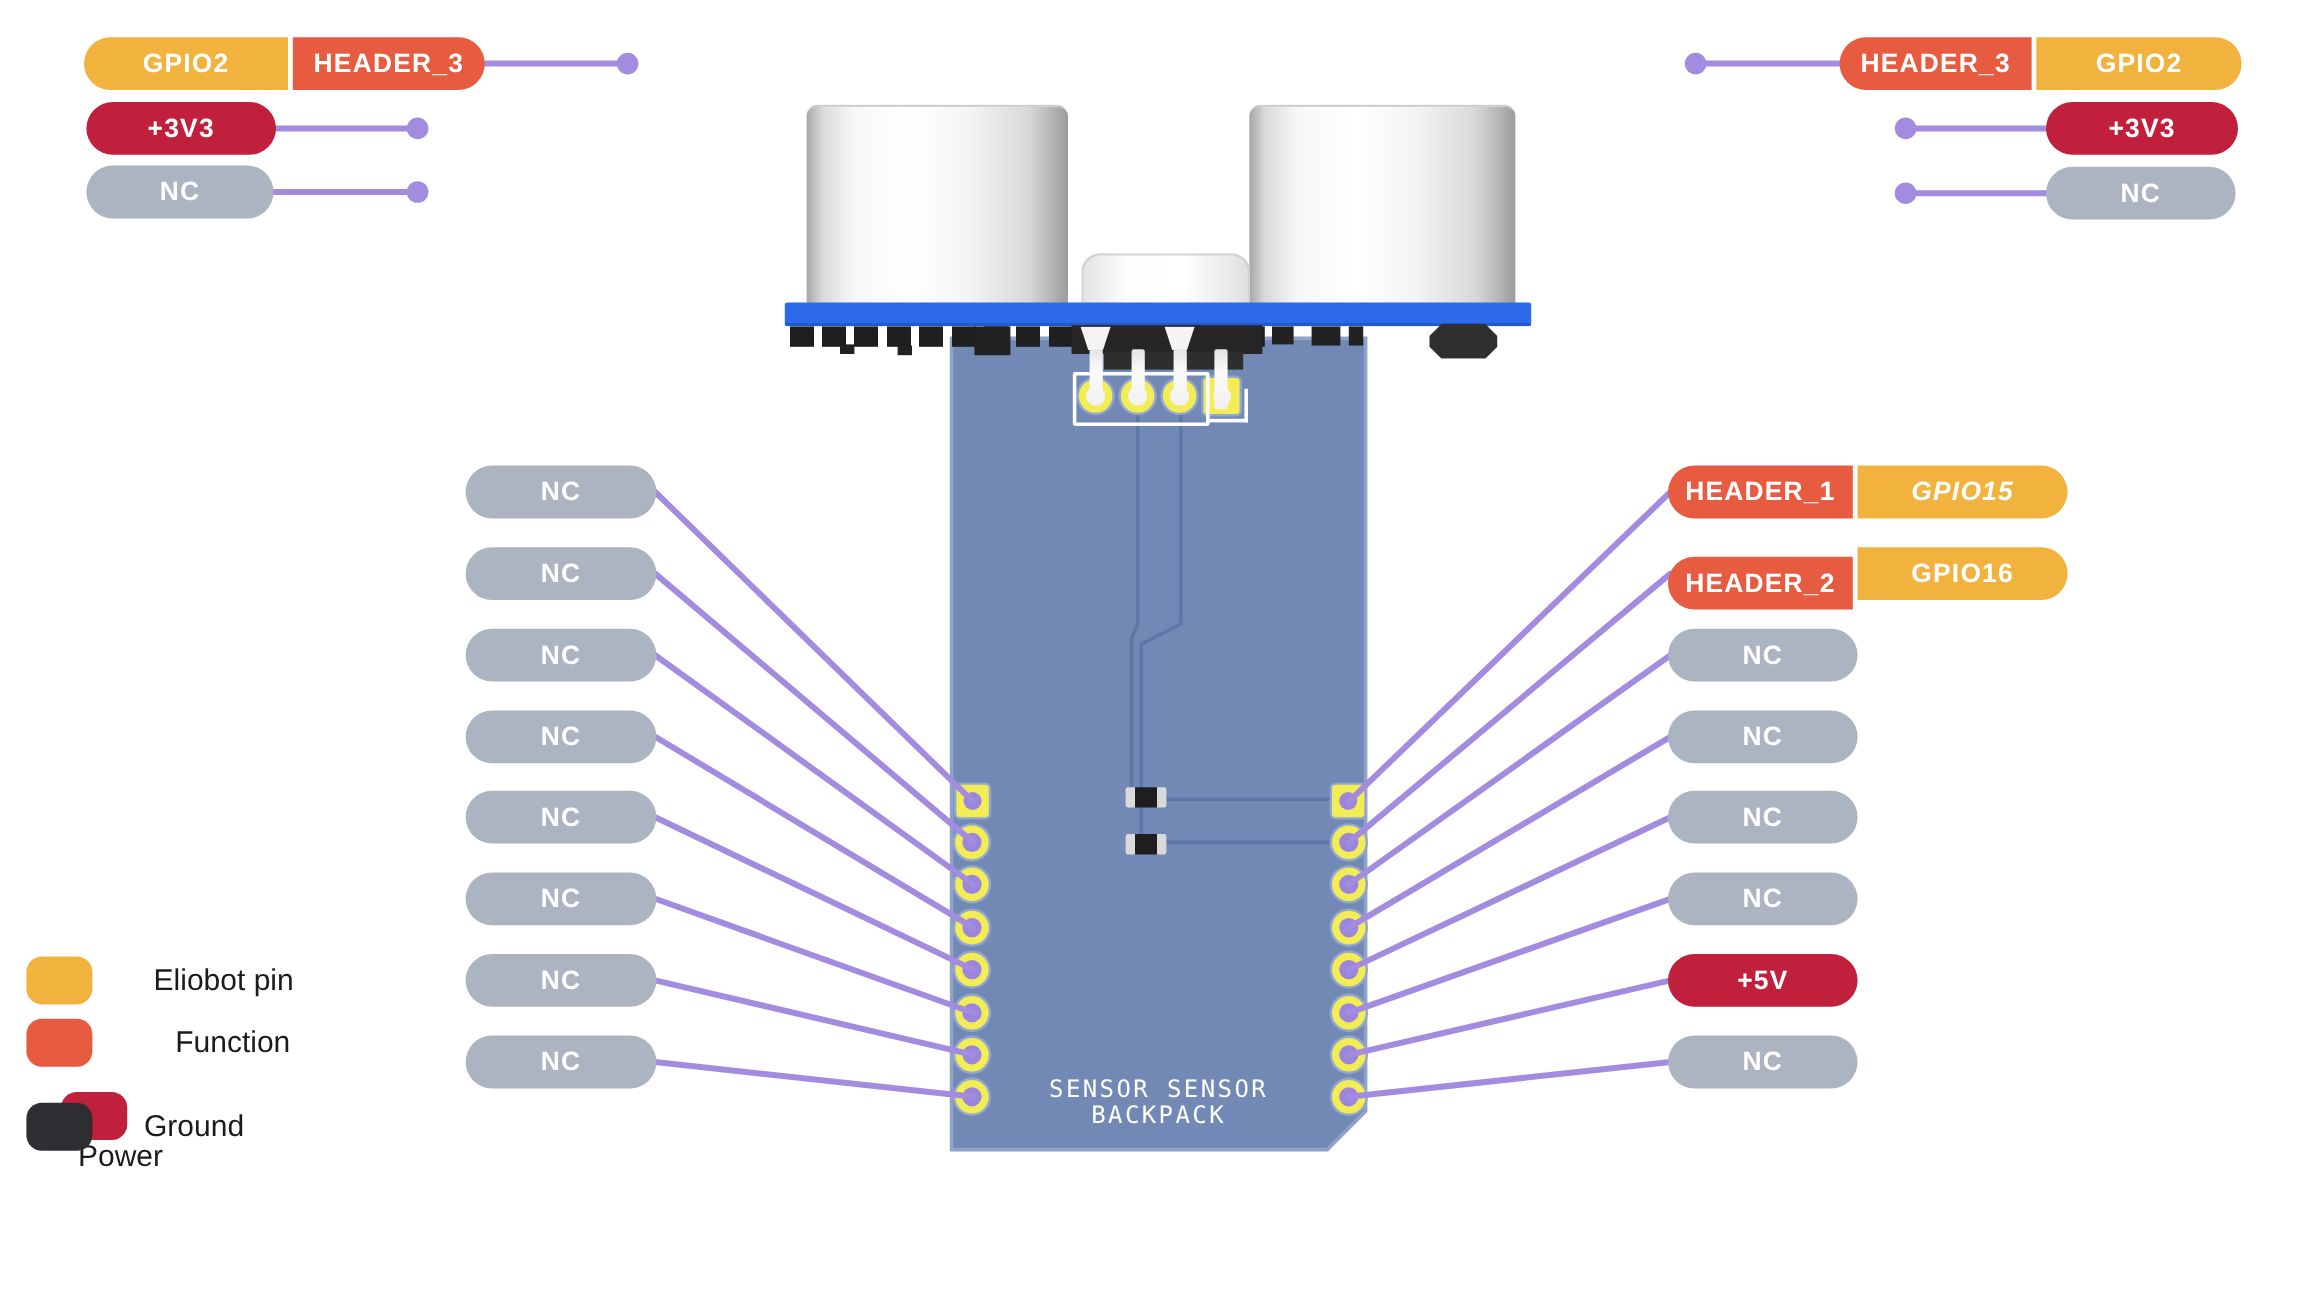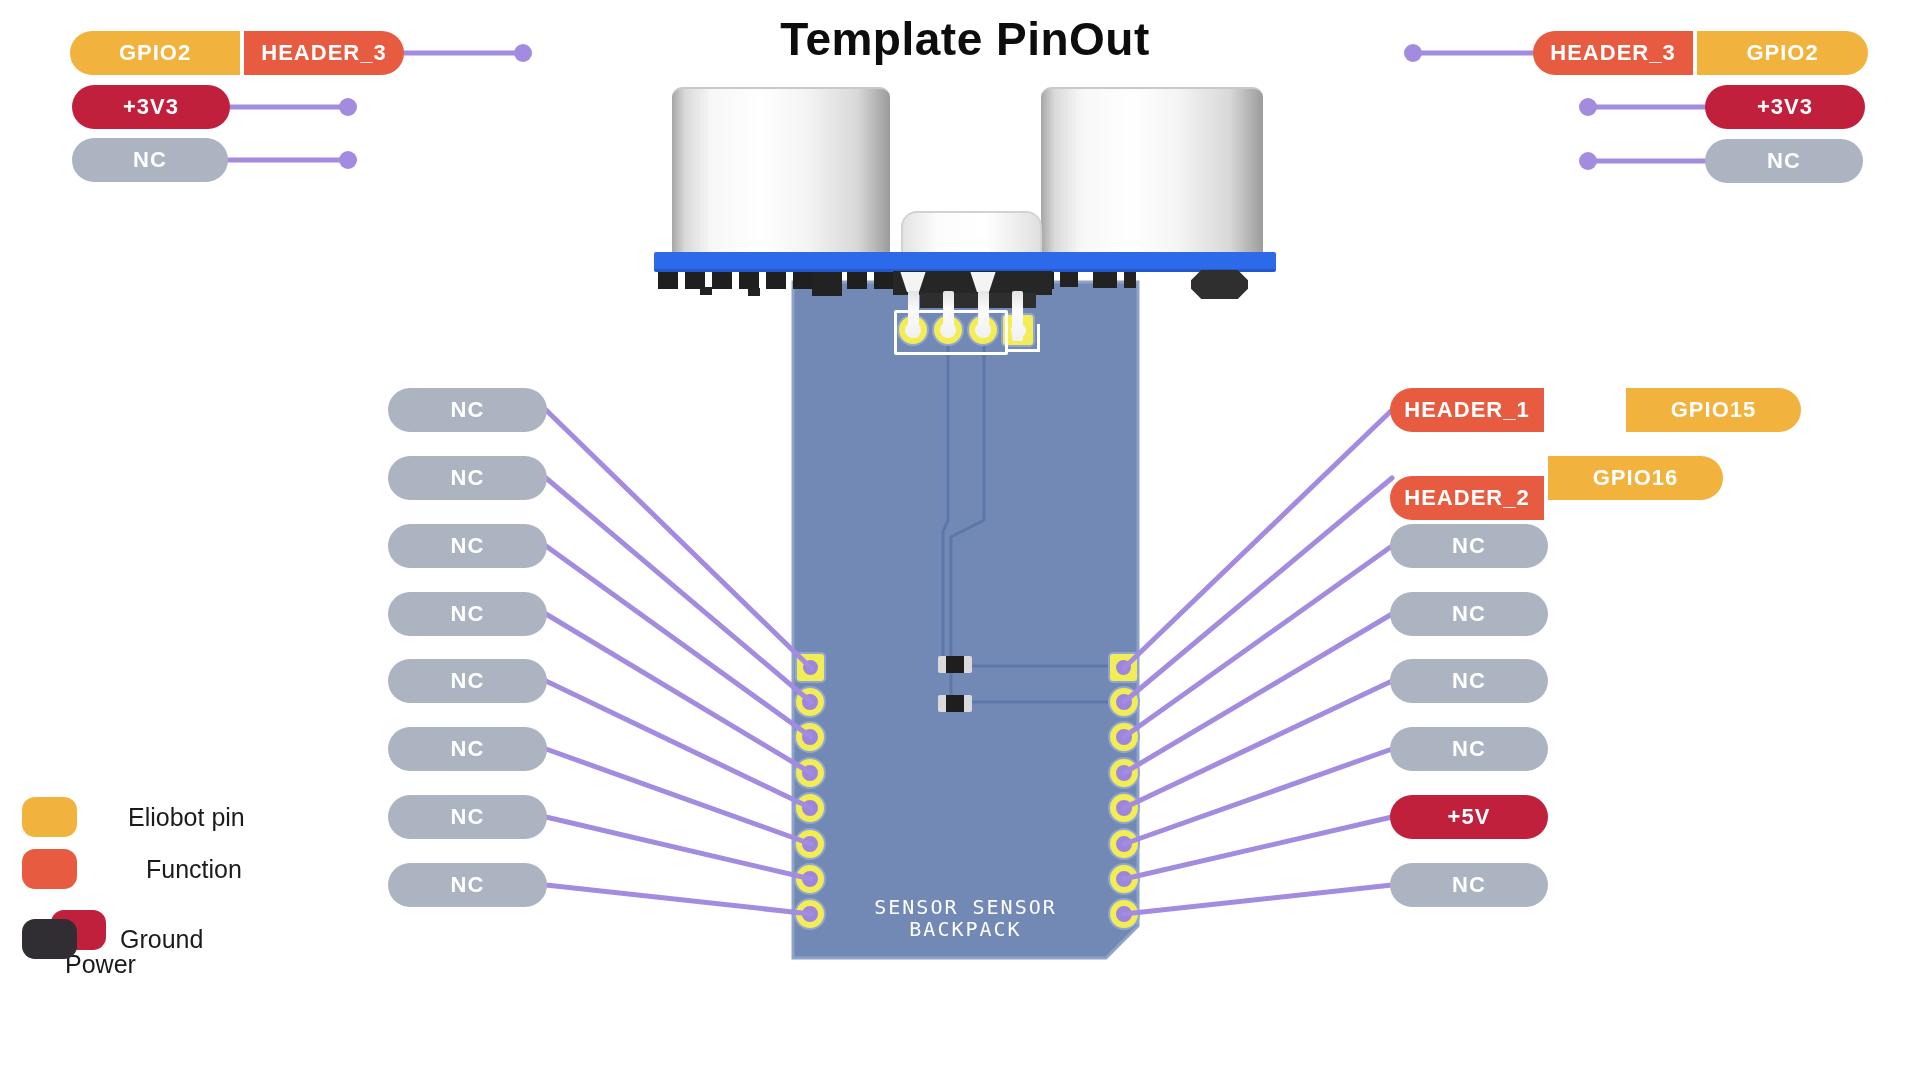--- a/index.html
+++ b/index.html
@@ -86,21 +86,20 @@
   <svg class="layer" id="scene">
     <g>
       <polygon class="boardpoly" points="793,282 1138,282 1138,926 1106,958 793,958"></polygon>
     </g>
     <g>
       <polyline class="trace" points="948,345 948,520 943,532 943,666 1112,666"></polyline>
       <polyline class="trace" points="984,345 984,520 951,537 951,702 1112,702"></polyline>
     </g>
   </svg>
 
-  <div id="title">Template PinOut</div>
 
   <div class="cyl" id="cyl-left"></div>
   <div class="cyl" id="cyl-right"></div>
   <div id="crystal"></div>
   <div id="strip"></div>
   <div class="jag" style="left:658px;width:396px;"></div>
   <div class="jblock" style="left:812px;top:272px;width:30px;height:24px;"></div>
   <div class="jblock" style="left:700px;top:287px;width:12px;height:8px;"></div>
   <div class="jblock" style="left:748px;top:288px;width:12px;height:8px;"></div>
   <div class="jblock" style="left:1060px;top:272px;width:18px;height:15px;"></div>
@@ -202,22 +201,22 @@
   <div class="pill t-not_connected" style="left:388px;top:388px;width:159px;">NC</div>
   <div class="pill t-not_connected" style="left:388px;top:456px;width:159px;">NC</div>
   <div class="pill t-not_connected" style="left:388px;top:524px;width:159px;">NC</div>
   <div class="pill t-not_connected" style="left:388px;top:592px;width:159px;">NC</div>
   <div class="pill t-not_connected" style="left:388px;top:659px;width:159px;">NC</div>
   <div class="pill t-not_connected" style="left:388px;top:727px;width:159px;">NC</div>
   <div class="pill t-not_connected" style="left:388px;top:795px;width:159px;">NC</div>
   <div class="pill t-not_connected" style="left:388px;top:863px;width:159px;">NC</div>
 
   <div class="pill t-function r-left" style="left:1390px;top:388px;width:154px;">HEADER_1</div>
-  <div class="pill t-eliobot r-right" style="left:1626px;top:388px;width:175px;">GPIO15</div>
-  <div class="pill t-function r-left" style="left:1390px;top:476px;width:154px;">HEADER_2</div>
+  <div class="pill t-eliobot r-right" style="left:1548px;top:388px;width:175px;font-style:italic;">GPIO15</div>
+  <div class="pill t-function r-left" style="left:1390px;top:464px;width:154px;">HEADER_2</div>
   <div class="pill t-eliobot r-right" style="left:1548px;top:456px;width:175px;">GPIO16</div>
   <div class="pill t-not_connected" style="left:1390px;top:524px;width:158px;">NC</div>
   <div class="pill t-not_connected" style="left:1390px;top:592px;width:158px;">NC</div>
   <div class="pill t-not_connected" style="left:1390px;top:659px;width:158px;">NC</div>
   <div class="pill t-not_connected" style="left:1390px;top:727px;width:158px;">NC</div>
   <div class="pill t-power" style="left:1390px;top:795px;width:158px;">+5V</div>
   <div class="pill t-not_connected" style="left:1390px;top:863px;width:158px;">NC</div>
 
   <div class="lgrow" id="lg0">
     <div class="lgsw t-eliobot"></div>

